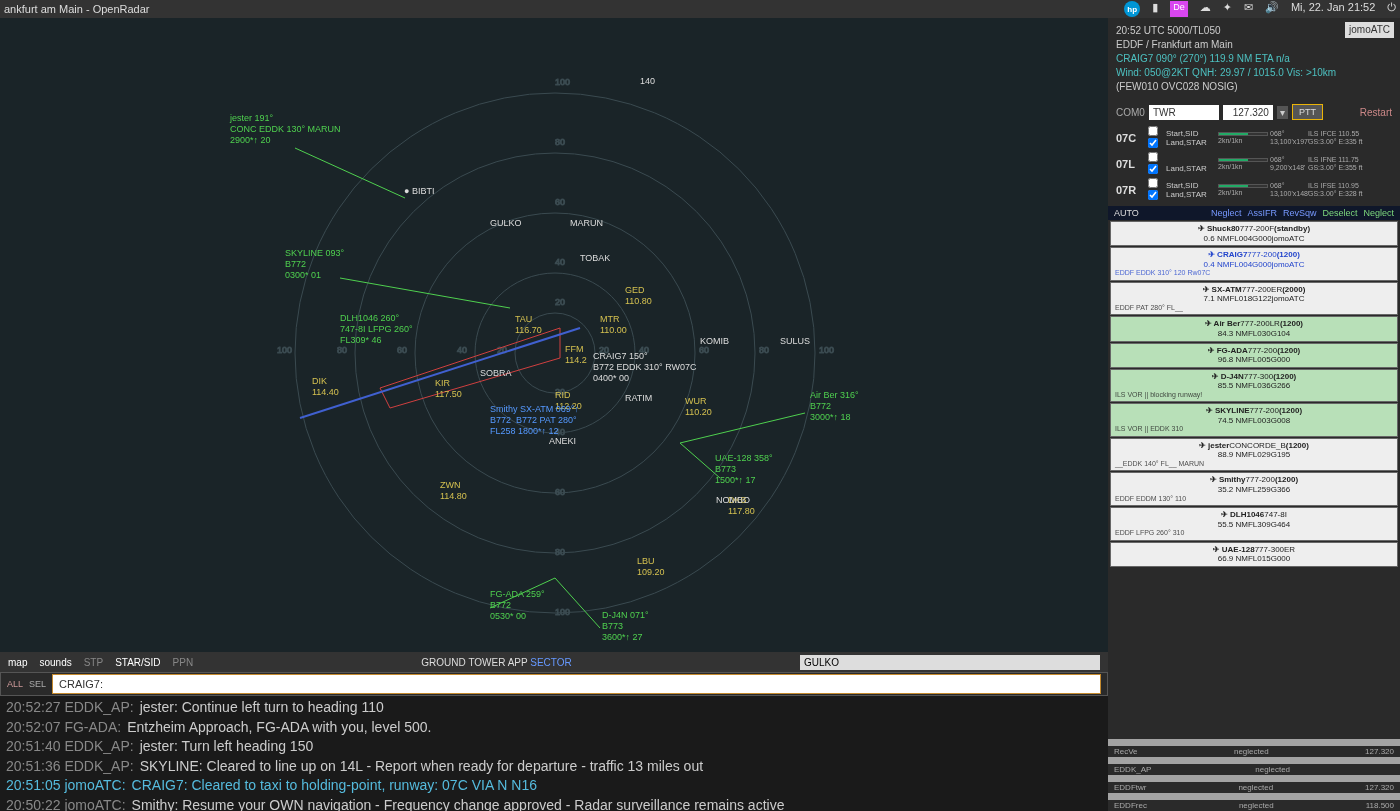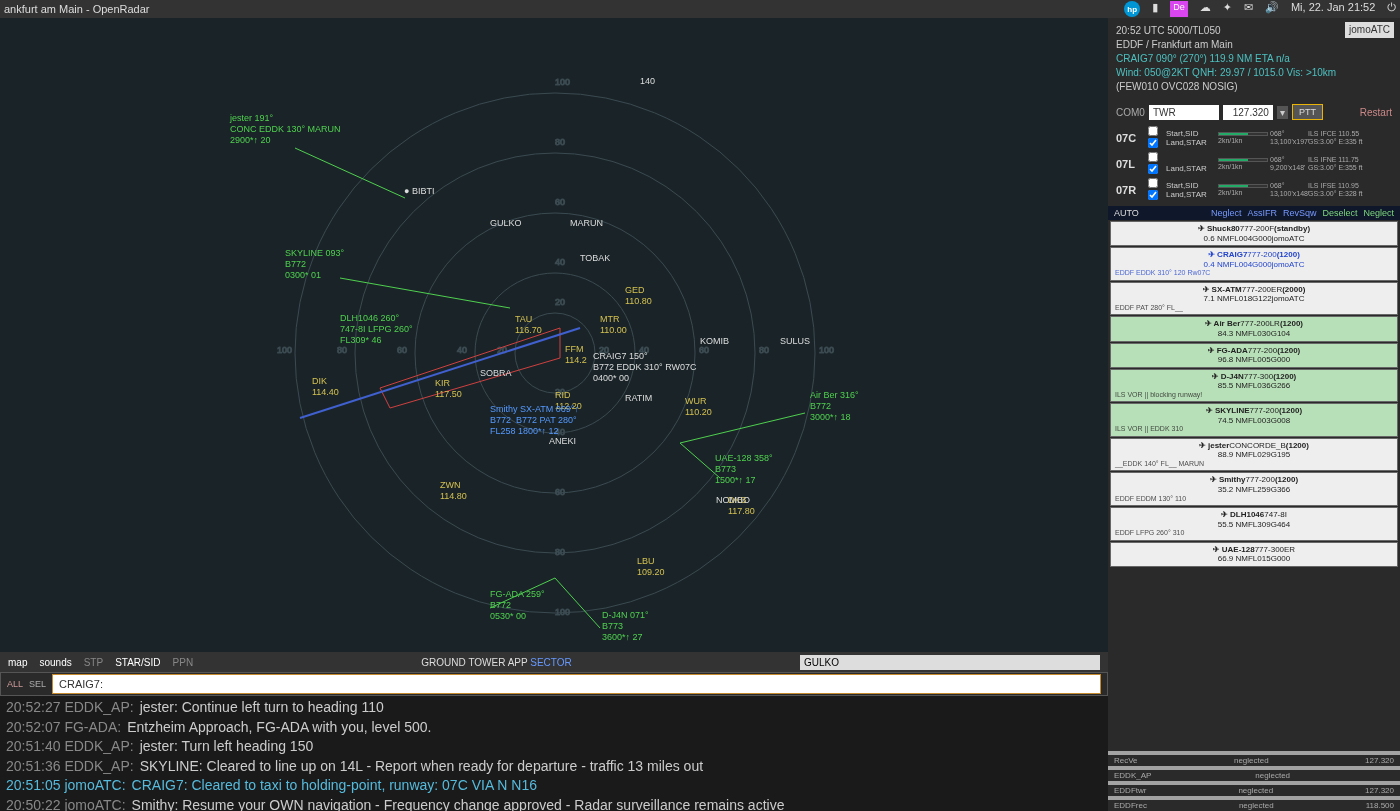--- a/index.html
+++ b/index.html
@@ -74,21 +74,21 @@
 .strips { flex: 1; overflow-y: auto; }
 .strip { border: 1px solid #666; margin: 1px 2px; padding: 2px 4px; font-size: 8px; line-height: 1.2; background: #1a1a1a; }
 .strip.white { background: #eee; color: #222; }
 .strip.blue { background: #eee; color: #2244cc; }
 .strip.green { background: #b8e0b8; color: #222; }
 .strip .row1 { display: flex; justify-content: center; }
 .strip .row2 { font-size: 7px; color: inherit; opacity: 0.8; }
 .strip .sq { font-weight: bold; }
 
 .freqlist { font-size: 8px; }
-.freqlist .frow { display: flex; justify-content: space-between; padding: 1px 6px; border-top: 4px solid #a3a3a3; color: #aaa; }
+.freqlist .frow { display: flex; justify-content: space-between; padding: 1px 6px; border-top: 7px solid #a3a3a3; color: #aaa; }
 </style>
 </head>
 <body>
 
 <div class="taskbar">
   <span class="title">ankfurt am Main - OpenRadar</span>
   <div class="tray">
     <span class="hp">hp</span>
     <span>▮</span>
     <span class="de">De</span>

